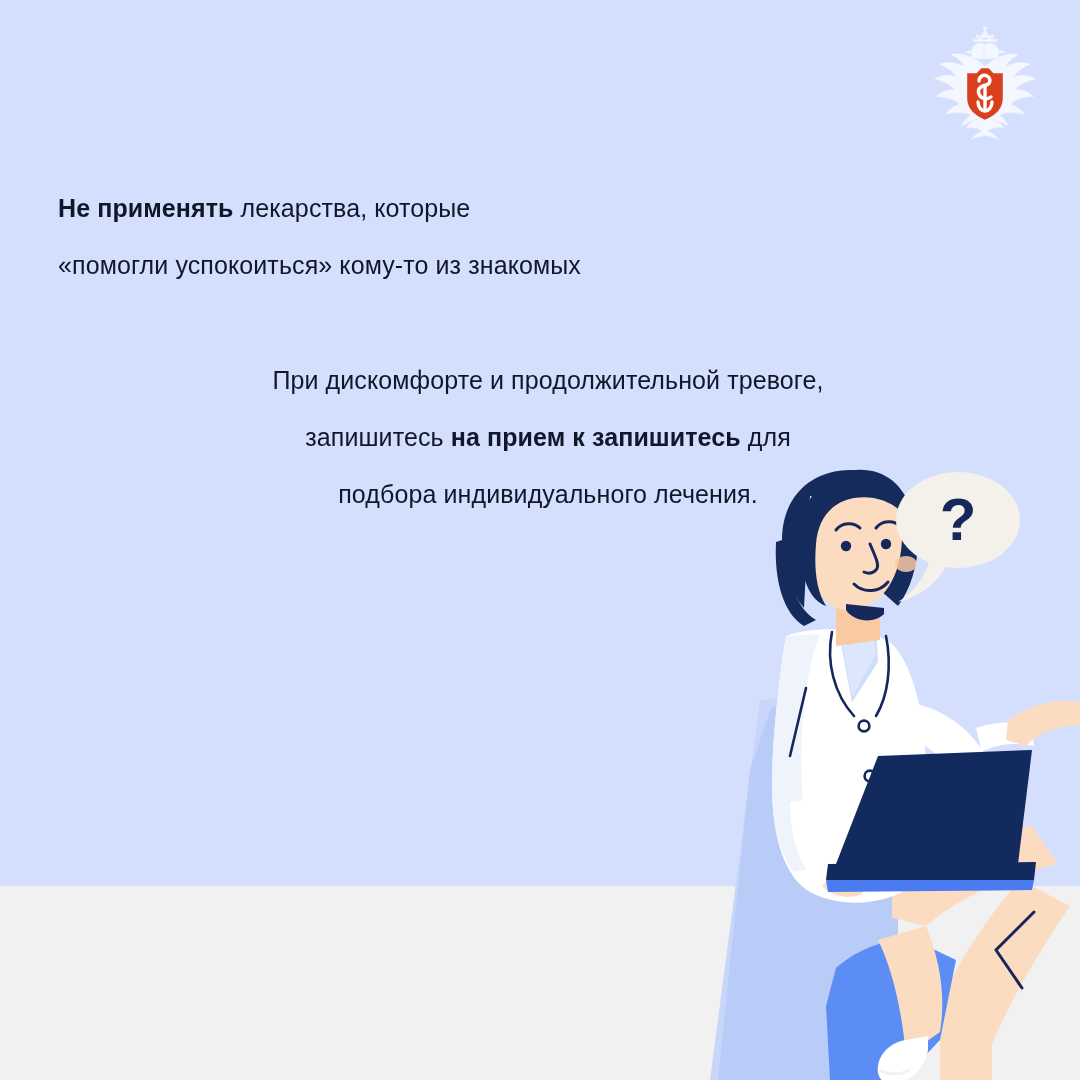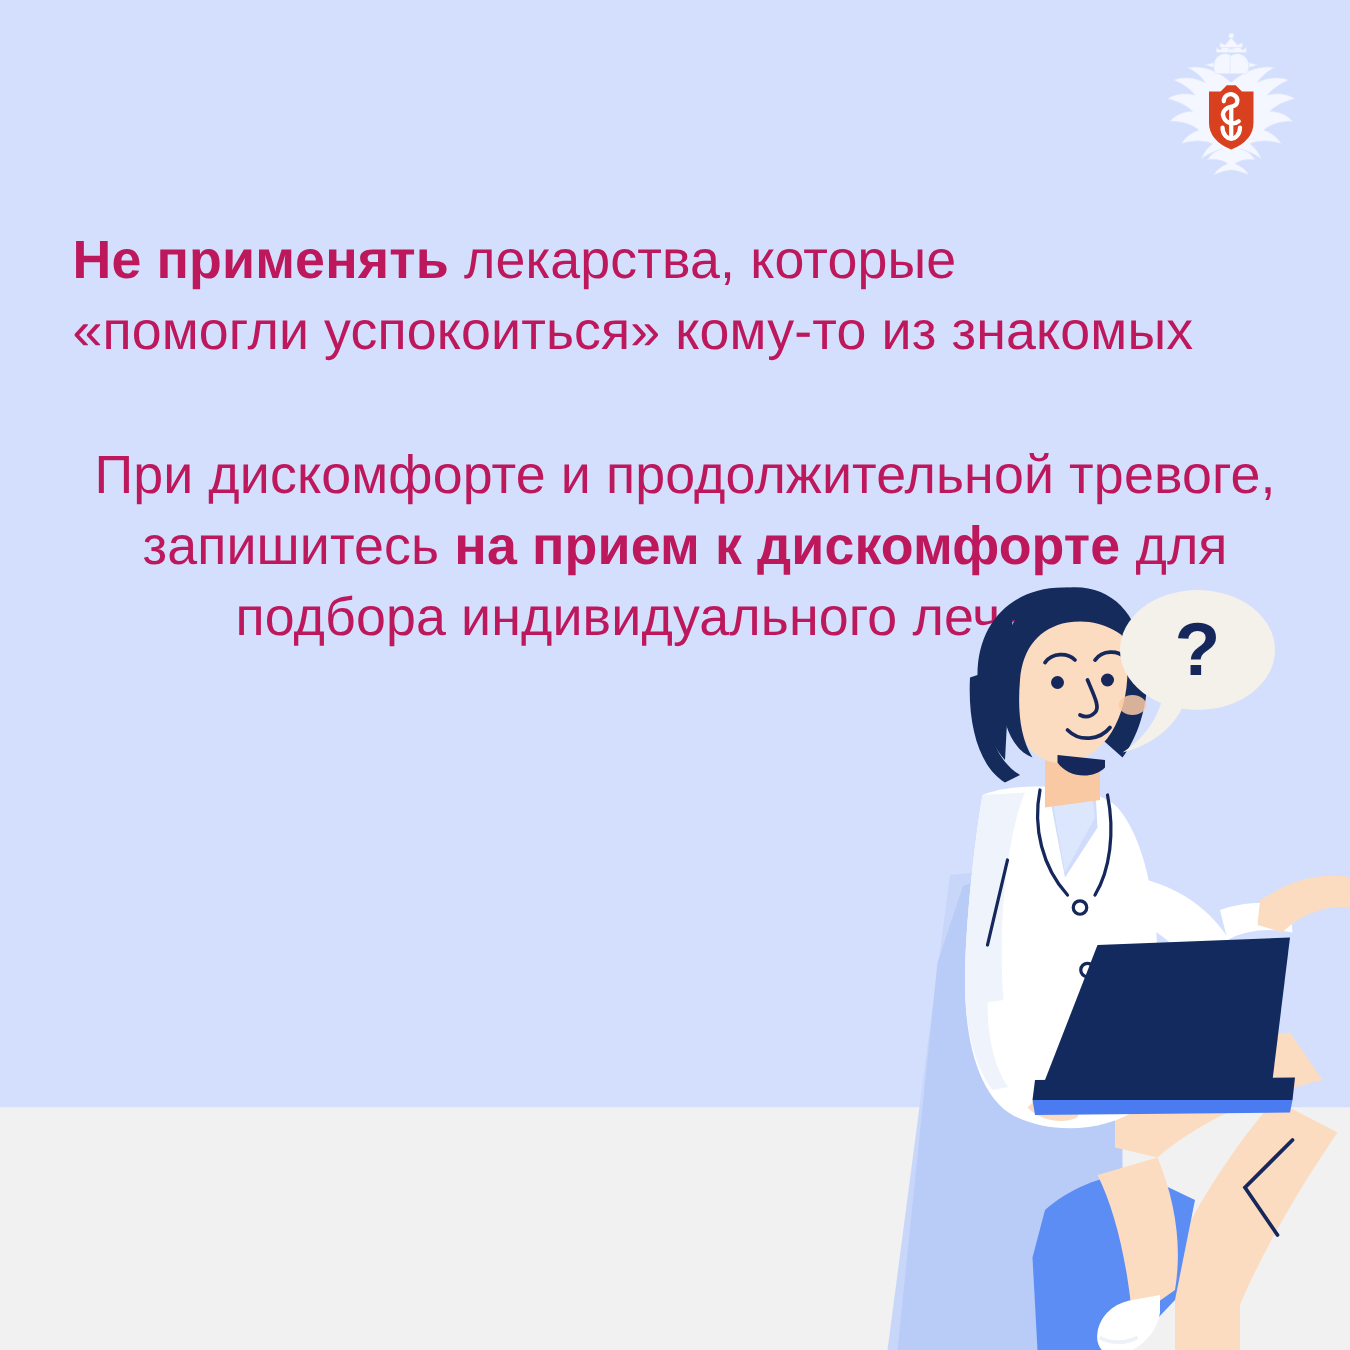--- a/index.html
+++ b/index.html
@@ -42,24 +42,24 @@
   .emblem svg { display: block; width: 100%; height: 100%; }
   
   .text-block {
     position: absolute;
     left: 58px;
     top: 180px;
     width: 980px;
     color: #2e3f6e;
   }
   .para {
-    font-size: 43px;
+    font-size: 25px;
     line-height: 57px;
     letter-spacing: 0.1px;
-    color: #be185d;
+    color: #0f172a;
     font-weight: 400;
     white-space: pre-wrap;
   }
   .para.p1 { margin: 0 0 58px 0; }
   .para.p2 { margin: 0; text-align: center; }
   .b { font-weight: 700; }
   
   .illustration {
     position: absolute;
     left: 640px;
@@ -115,21 +115,21 @@
       </g>
     </svg>
   </div>
 
   <div class="text-block">
 
     <p class="para p1"><span class="b">Не применять</span><span> лекарства, которые
 «помогли успокоиться» кому-то из знакомых</span></p>
 
     <p class="para p2"><span>При дискомфорте и продолжительной тревоге,
-запишитесь </span><span class="b">на прием к дискомфорте</span><span> для
+запишитесь </span><span class="b">на прием к запишитесь</span><span> для
 подбора индивидуального лечения.</span></p>
 
   </div>
 
   <div class="illustration">
     <svg viewBox="0 0 440 640" xmlns="http://www.w3.org/2000/svg" aria-hidden="true">
 
       <g>
         <path d="M120 260 L175 255 L205 640 L70 640 Z" fill="#c8d6f9"></path>
         <path d="M130 270 C128 268 150 262 188 260 L200 300 L214 318 L240 330

